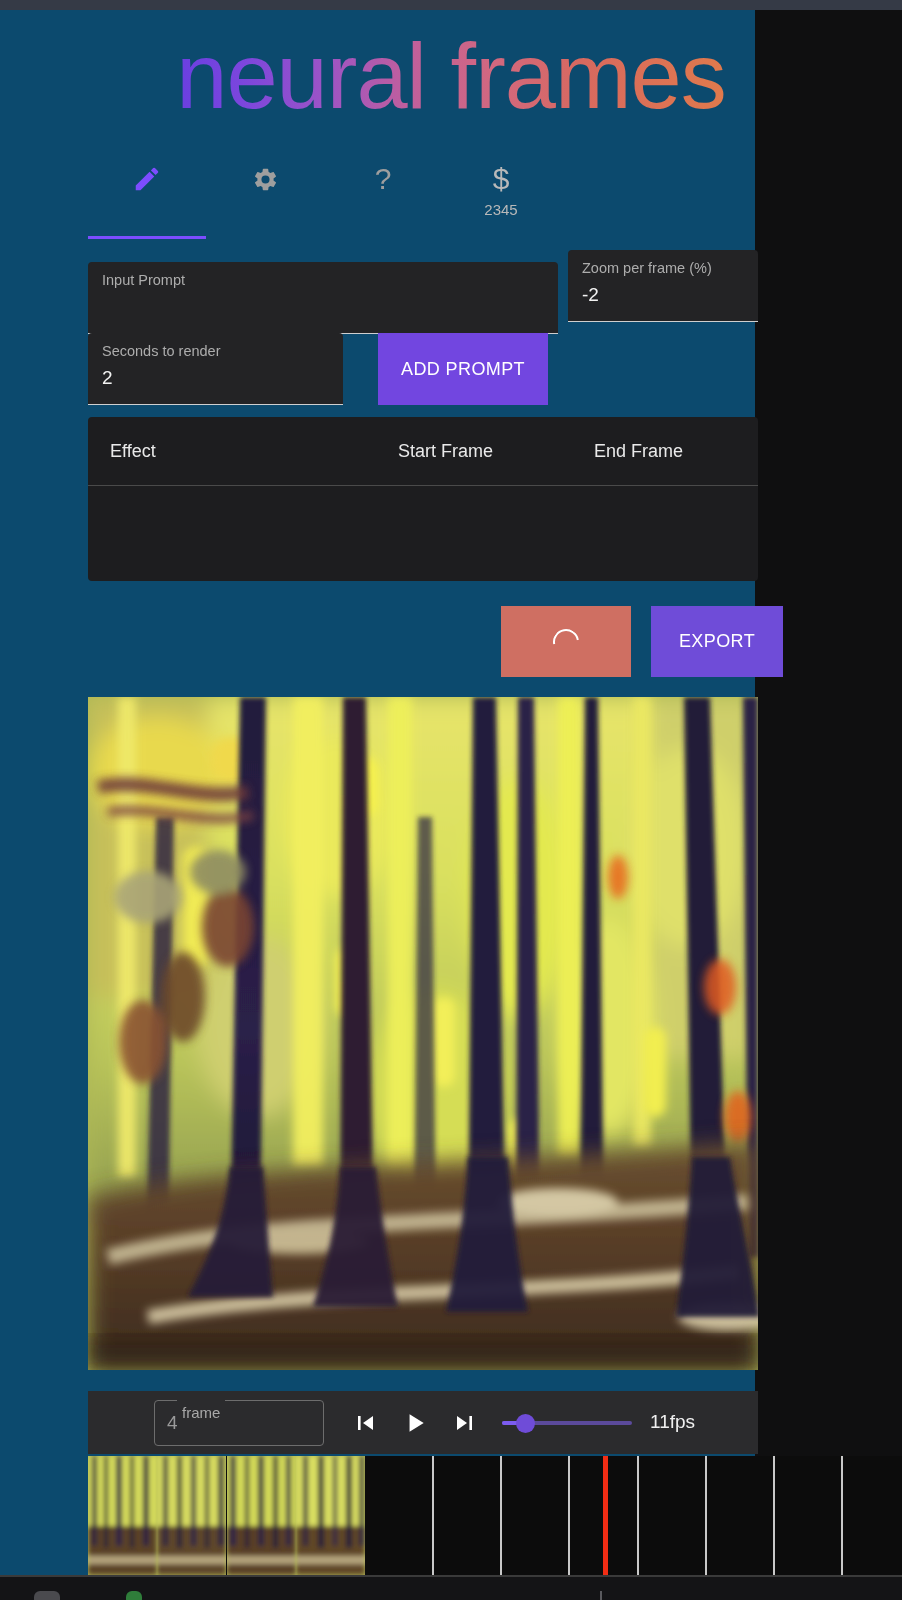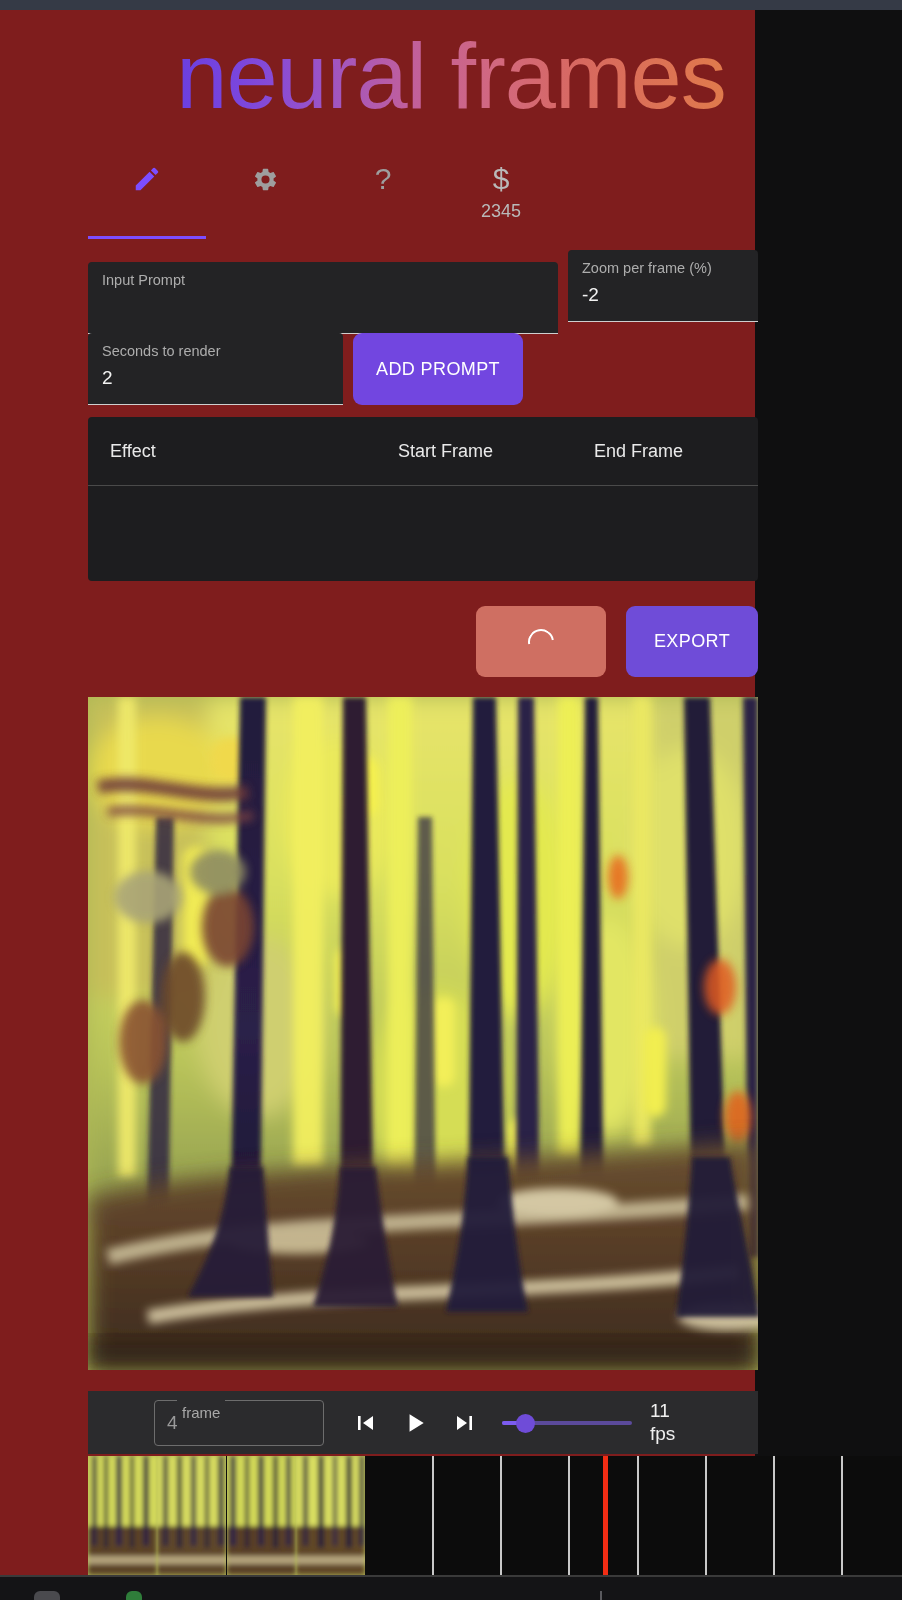--- a/index.html
+++ b/index.html
@@ -3,21 +3,21 @@
 <meta charset="utf-8">
 <style>
   * { box-sizing: border-box; margin: 0; padding: 0; }
   html, body {
     width: 902px; height: 1600px;
     background: #0f0f10;
     font-family: "Liberation Sans", sans-serif;
     overflow: hidden;
   }
 
-  #app { position: relative; width: 755px; height: 1600px; background: #7f1d1d; }
+  #app { position: relative; width: 755px; height: 1600px; background: #0c4a6e; }
 
   
   .chrome-bar {
     position: absolute; top: 0; left: 0; width: 902px; height: 10px;
     background: #353a46;
   }
 
   
   .brand-wrap {
     position: absolute; top: 16px; left: 0; width: 902px; height: 120px;
@@ -45,21 +45,21 @@
     position: absolute; top: 0; height: 62px; width: 118px;
     display: flex; flex-direction: column; align-items: center; justify-content: flex-start;
     cursor: pointer;
   }
   .tab .glyph {
     height: 42px; display: flex; align-items: center; justify-content: center;
     color: #9e9e9e;
   }
   .tab.active .glyph { color: #7c4dff; }
   .tab .credits {
-    font-size: 18px; color: #b9b9b9; line-height: 1; margin-top: 2px; text-align: right;
+    font-size: 15px; color: #b9b9b9; line-height: 1; margin-top: 2px; text-align: right;
   }
   .tab-underline {
     position: absolute; top: 78px; left: 0; width: 118px; height: 3px;
     background: #7c4dff;
   }
 
   .icon-pencil { display:block; }
   .icon-gear { display:block; }
   .q-mark { font-size: 30px; font-weight: 400; color:#9e9e9e; line-height:1; }
   .dollar { font-size: 30px; font-weight: 400; color:#b9b9b9; line-height:1; }
@@ -78,26 +78,27 @@
   .field .val {
     font-size: 19px; color: #f2f2f2; line-height: 1.2; display: block; margin-top: 7px;
   }
 
   #fld-prompt { left: 88px; top: 250px; width: 470px; height: 72px; margin-top: 12px; }
   #fld-zoom   { left: 568px; top: 250px; width: 190px; height: 72px; }
   #fld-secs   { left: 88px; top: 333px; width: 255px; height: 72px; }
 
   .btn {
     position: absolute;
-    border: none; border-radius: 9px;
+    border: none; border-radius: 0;
     font-size: 18px; letter-spacing: .4px;
     color: #fff;
     display: flex; align-items: center; justify-content: center;
     cursor: pointer;
     font-family: "Liberation Sans", sans-serif;
+    margin-left: 25px;
   }
   #btn-add { left: 353px; top: 333px; width: 170px; height: 72px; background: #7246e0; }
   #btn-render { left: 476px; top: 606px; width: 130px; height: 71px; background: #cf6f62; }
   #btn-export { left: 626px; top: 606px; width: 132px; height: 71px; background: #6f4cd8; }
 
   .spinner {
     width: 26px; height: 26px;
     border: 2.4px solid transparent;
     border-left-color: #ffffff;
     border-top-color: #ffffff;
@@ -146,21 +147,21 @@
   }
   .frame-field .fval { padding-left: 12px; font-size: 19px; color: #9a9a9a; }
 
   .transport { display: flex; align-items: center; margin-left: 30px; gap: 24px; }
   .tbtn { color: #ffffff; cursor: pointer; display: flex; align-items: center; }
 
   .fps-slider { margin-left: 26px; width: 130px; height: 20px; position: relative; cursor: pointer; }
   .fps-track { position: absolute; top: 8px; left: 0; width: 130px; height: 4px; background: #5b4a9b; border-radius: 2px; }
   .fps-fill  { position: absolute; top: 8px; left: 0; width: 22px; height: 4px; background: #7c5cf0; border-radius: 2px; }
   .fps-thumb { position: absolute; top: 1px; left: 14px; width: 19px; height: 19px; border-radius: 50%; background: #6f4cd8; }
-  .fps-label { margin-left: 18px; display: flex; flex-direction: column; align-items: flex-start; line-height: 1.18; }
+  .fps-label { margin-left: 18px; display: flex; flex-direction: row; align-items: flex-start; line-height: 1.18; }
   .fps-label span { font-size: 19px; color: #f0f0f0; }
 
   
   .timeline {
     position: absolute; left: 88px; top: 1456px; width: 814px; height: 119px;
     background: #0c0c0c; overflow: hidden;
   }
   .tl-thumbs {
     position: absolute; left: 0; top: 0; width: 277px; height: 119px;
     display: flex; overflow: hidden;

